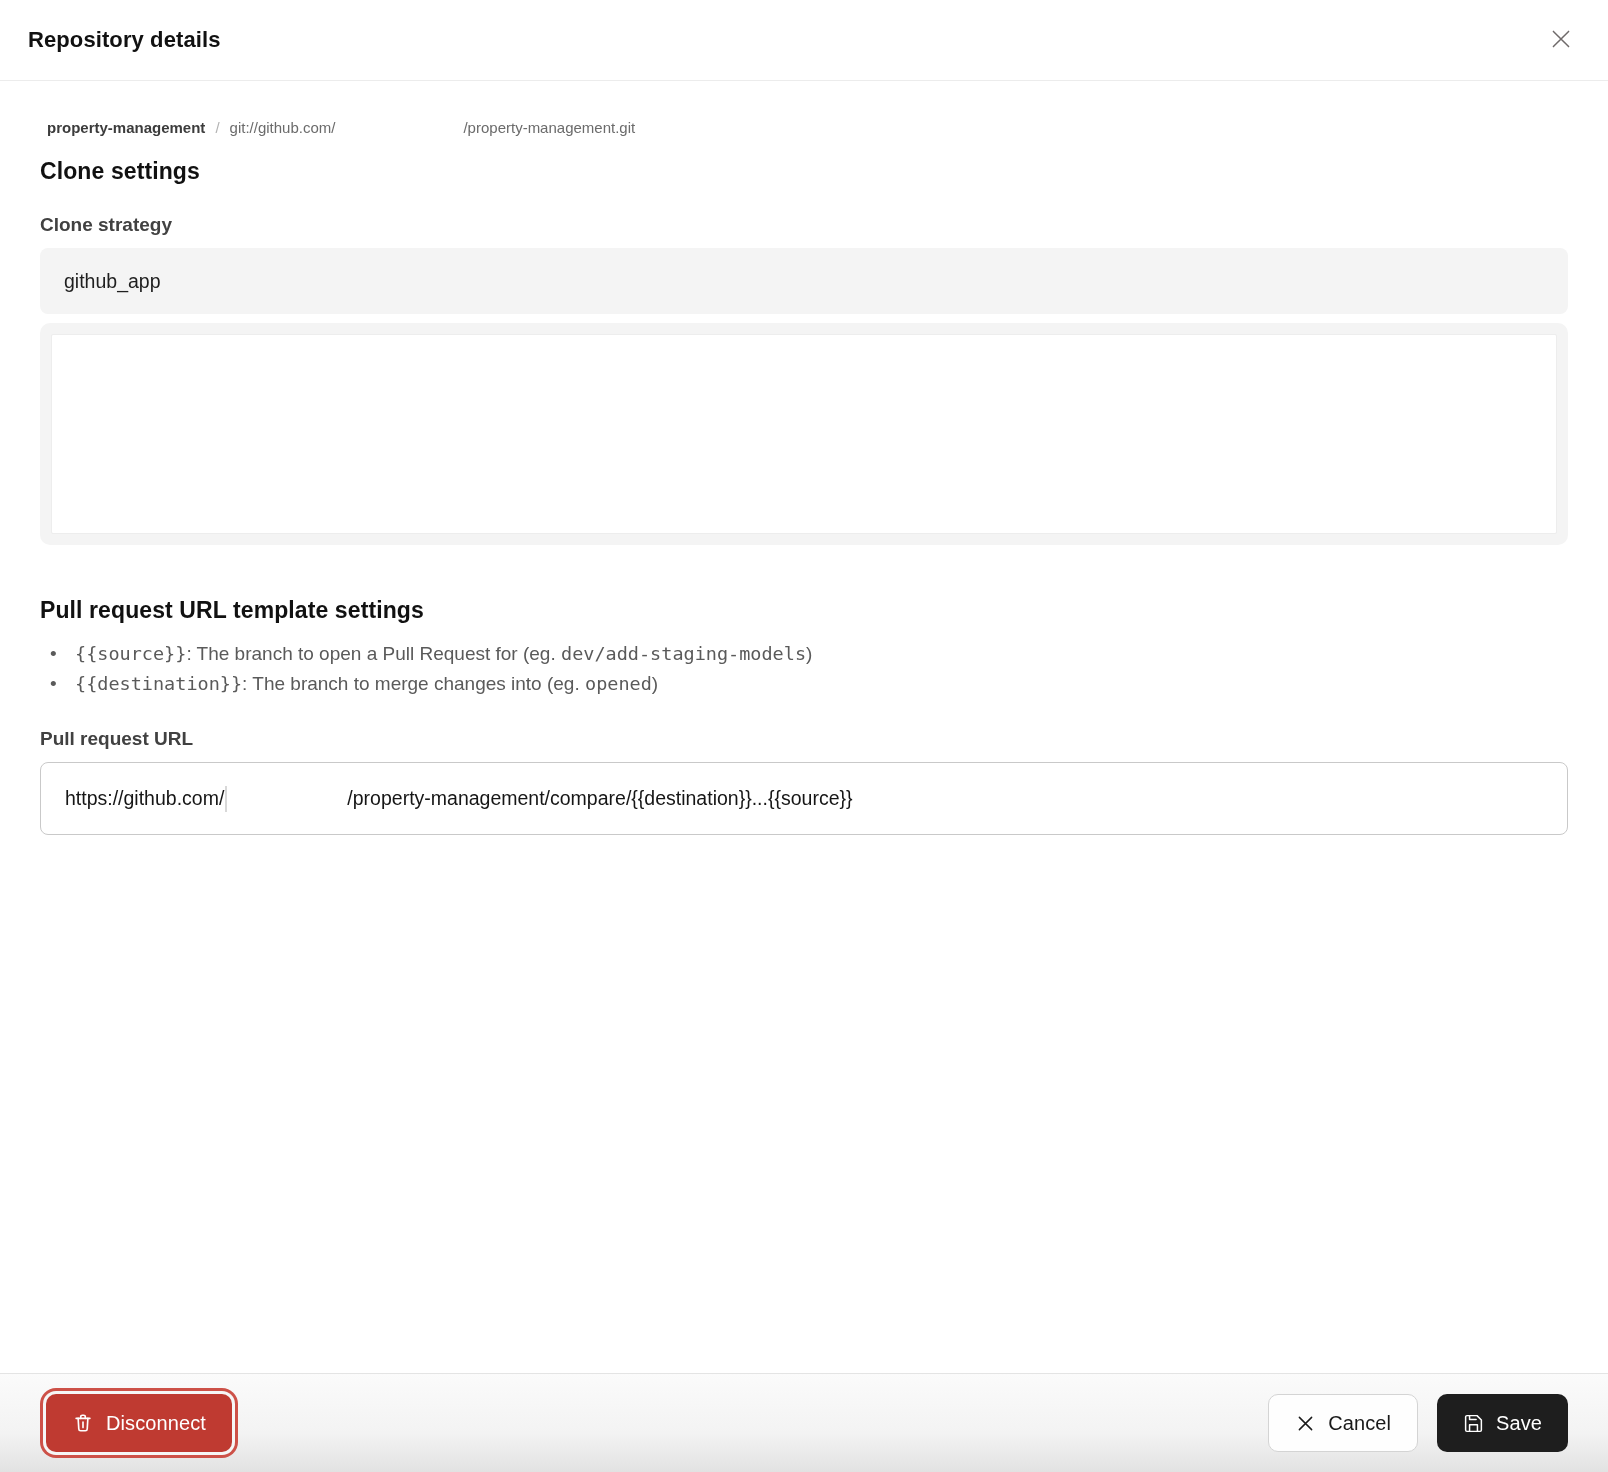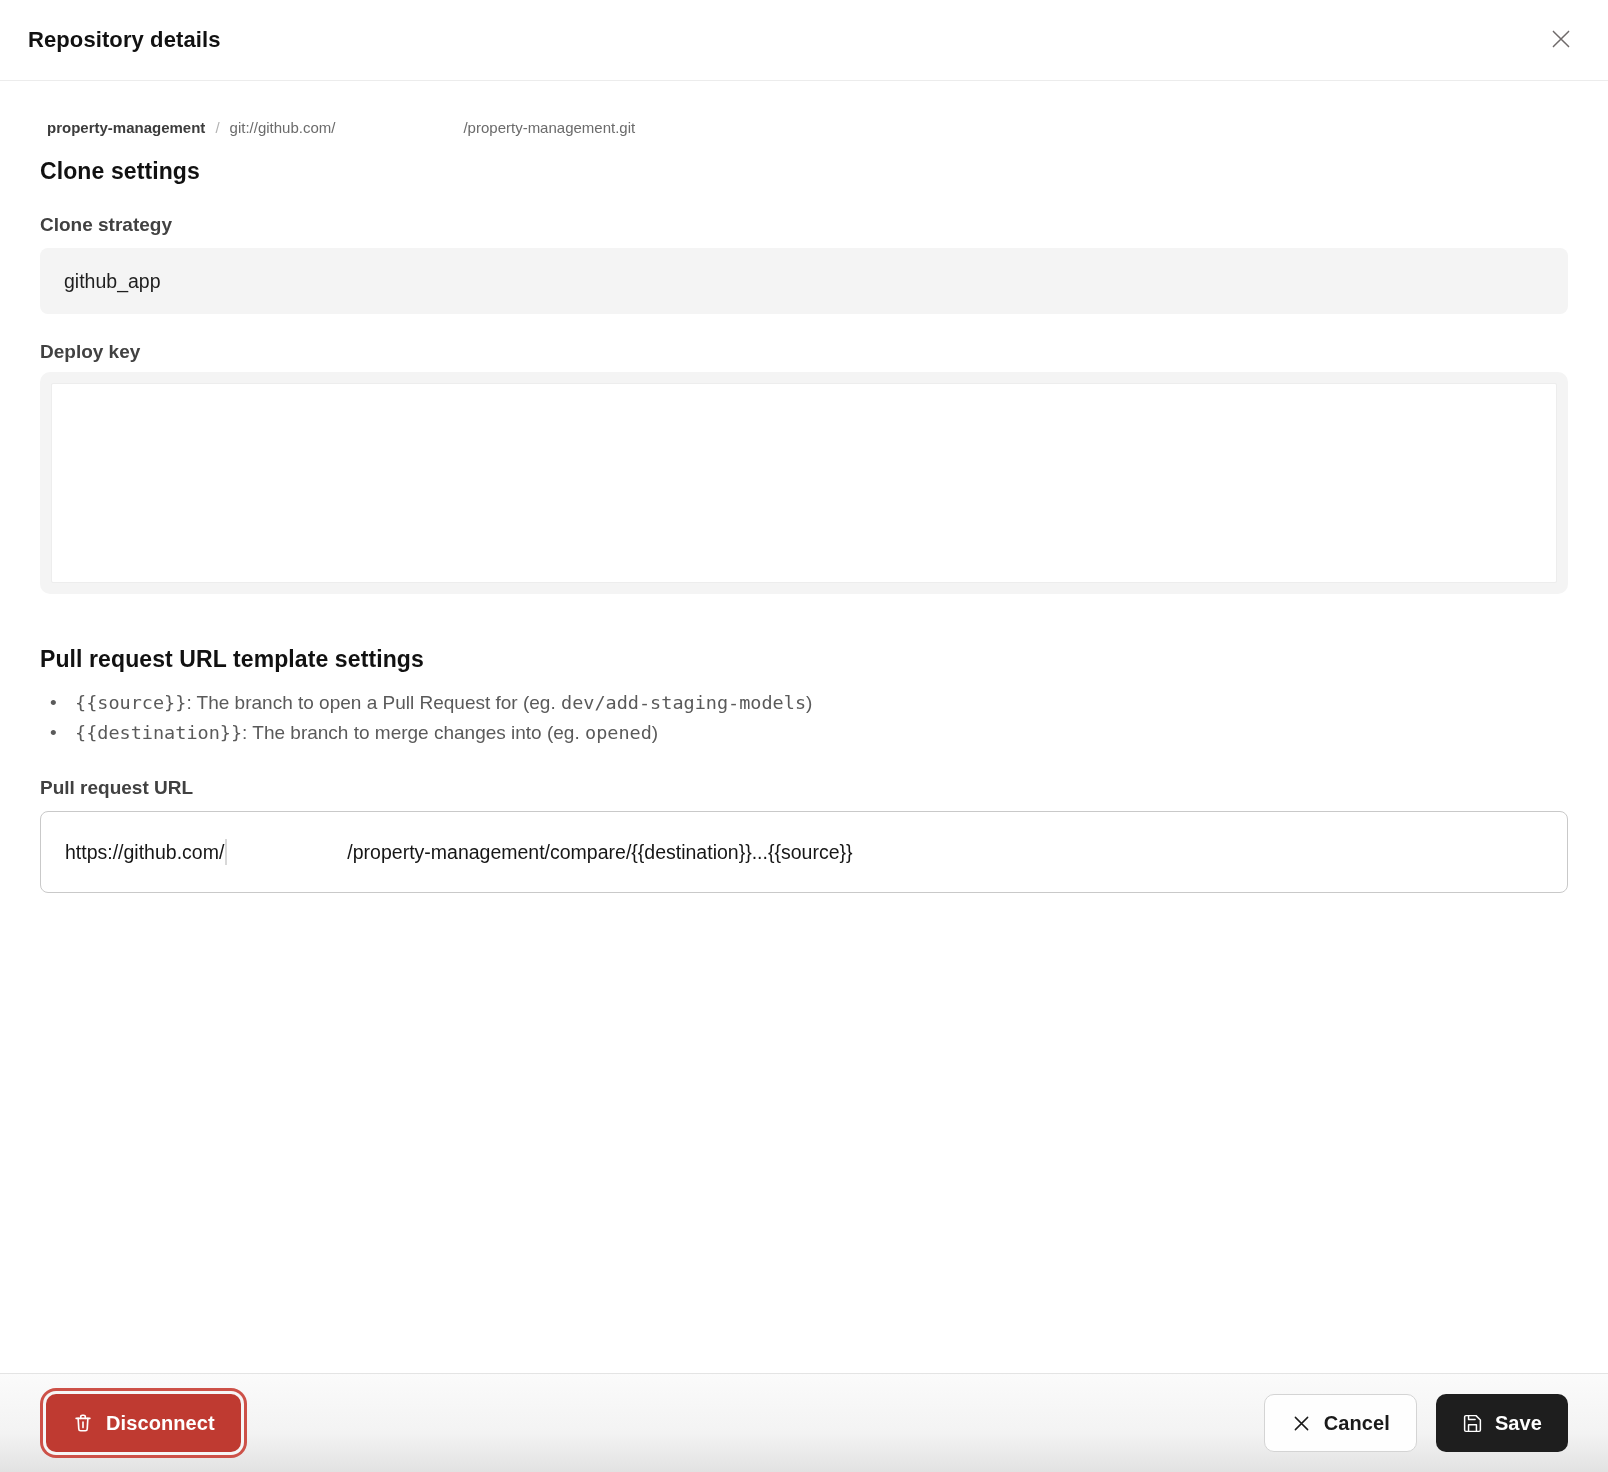--- a/index.html
+++ b/index.html
@@ -91,21 +91,21 @@
   }
   ul.var-list li::before {
     content: "•";
     position: absolute; left: 10px; top: 0;
     color: #5a5a5a; font-size: 19px;
   }
   ul.var-list .mono { font-size: 18.5px; color: #5a5a5a; }
 
   .url-input {
     margin-top: 12px;
-    height: 82px;
+    height: 73px;
     border: 1px solid #c9c9c9;
     border-radius: 8px;
     background: #fff;
     display: flex;
     align-items: center;
     padding: 0 24px;
     font-size: 19.5px;
     color: #161616;
     white-space: nowrap;
   }
@@ -125,21 +125,21 @@
   }
   .btn {
     display: inline-flex;
     align-items: center;
     gap: 12px;
     height: 58px;
     padding: 16px 26px;
     border-radius: 10px;
     font-family: "Liberation Sans", sans-serif;
     font-size: 20px;
-    font-weight: 700;
+    font-weight: 400;
     cursor: pointer;
     border: none;
     letter-spacing: .1px;
   }
   .btn-danger {
     background: #bf3a31;
     color: #fff;
     box-shadow: 0 0 0 3px #f6f6f6, 0 0 0 6px #cd5148;
     margin-left: 6px;
   }
@@ -179,21 +179,20 @@
     <span>/property-management.git</span>
   </div>
 
   <h2 class="section-heading heading-clone">Clone settings</h2>
 
   <div class="field-label label-strategy">Clone strategy</div>
   <div class="readonly-field">
     <span>github_app</span>
   </div>
 
-  <div class="field-label label-deploy">Deploy key</div>
   <div class="textarea-wrap">
     <textarea class="deploy-textarea" style=""></textarea>
   </div>
 
   <h2 class="section-heading heading-pr">Pull request URL template settings</h2>
 
 
   <ul class="var-list">
     <li>
       <span class="mono">{{source}}</span><span>: The branch to open a Pull Request for (eg. </span><span class="mono">dev/add-staging-models</span><span>)</span>

